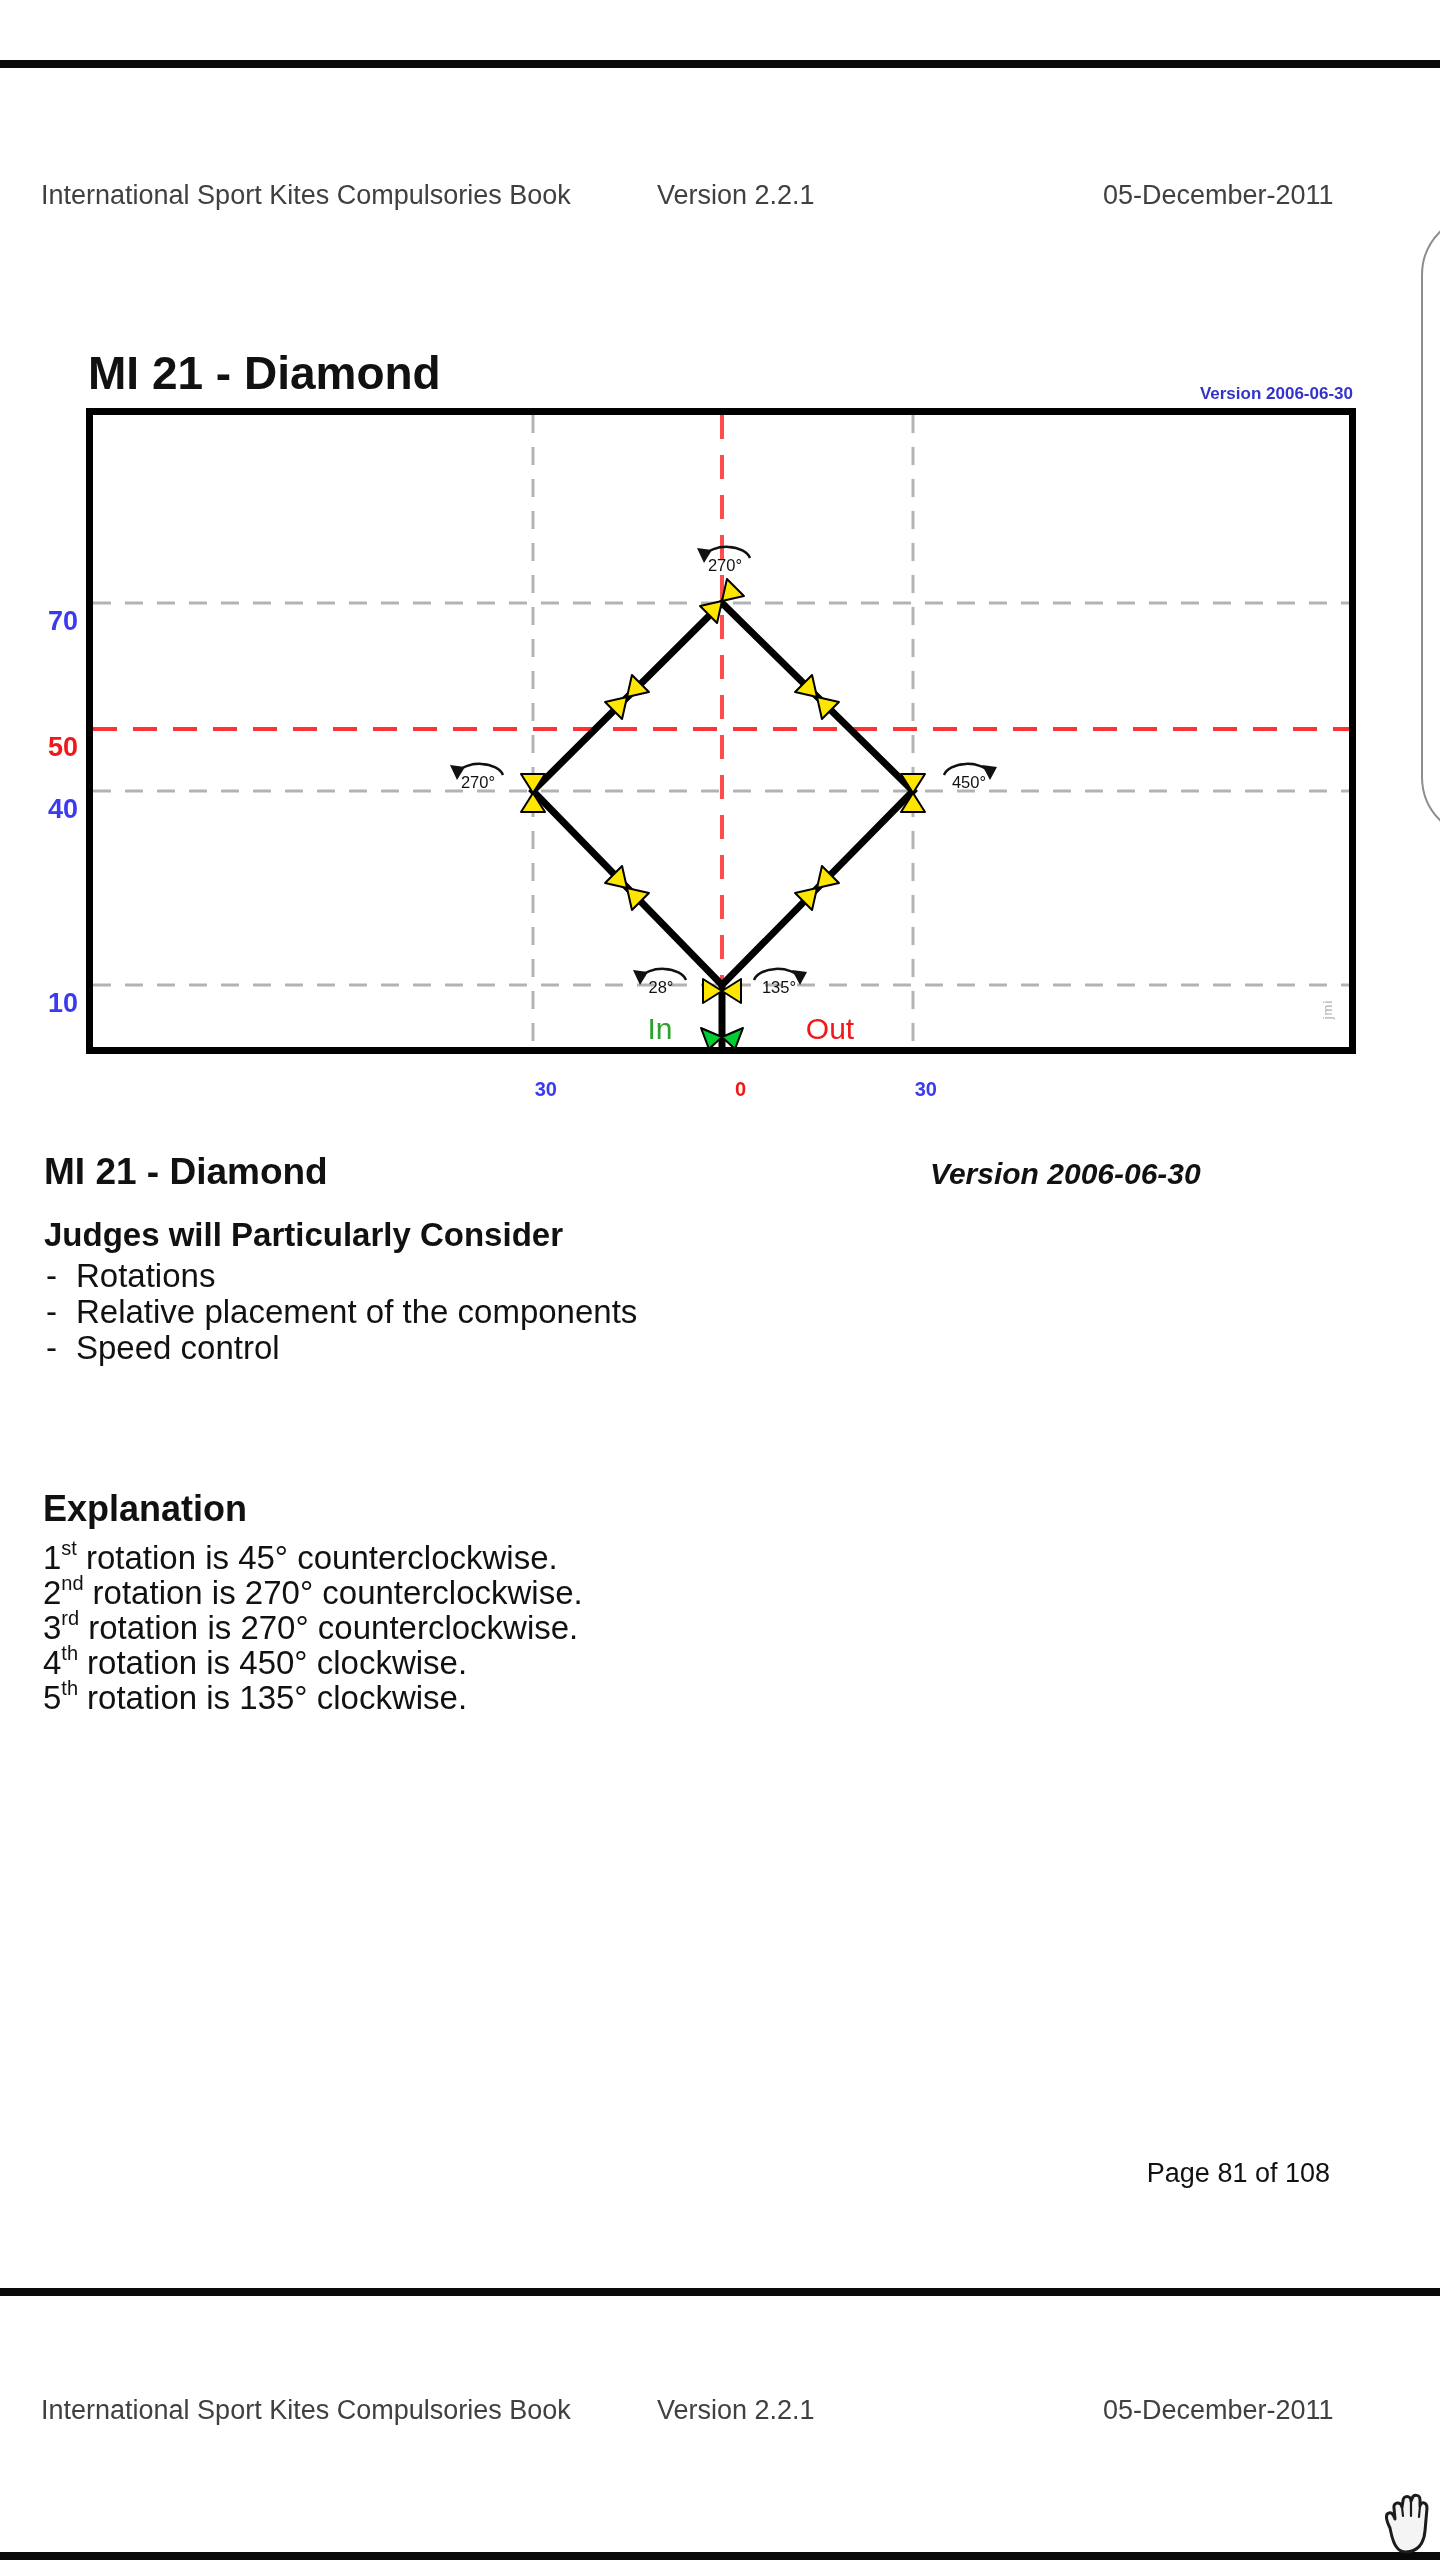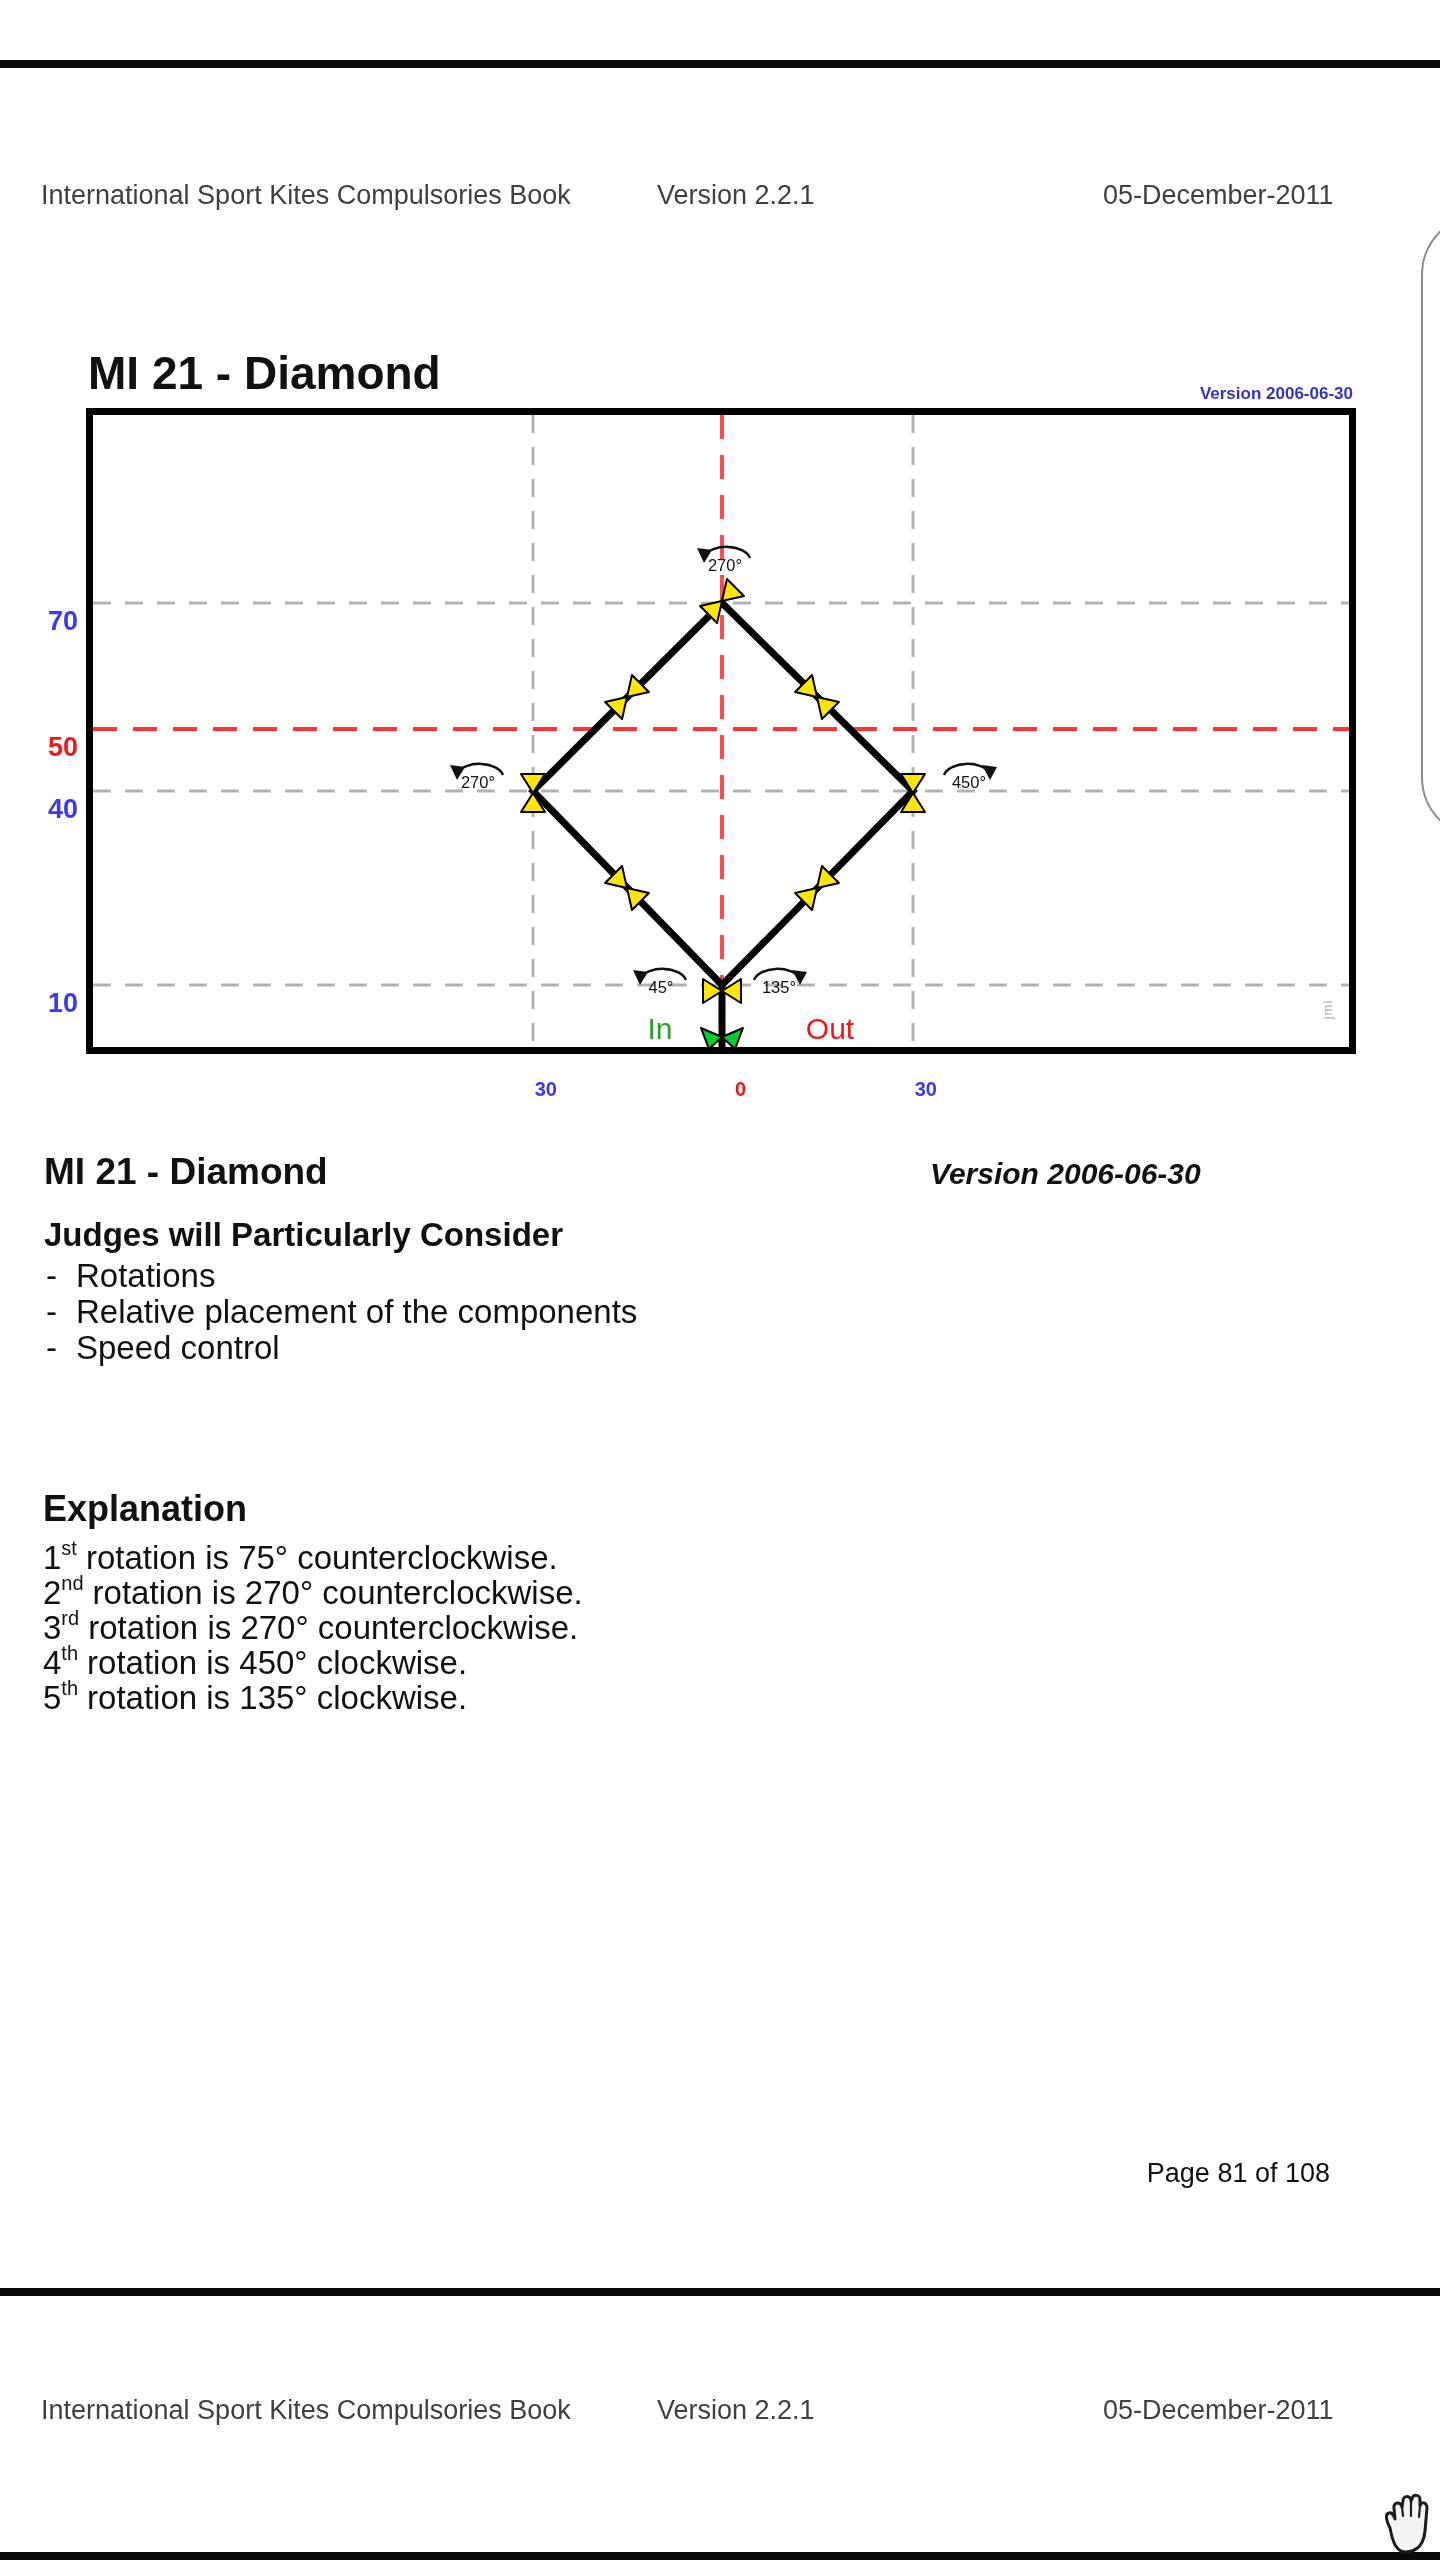--- a/index.html
+++ b/index.html
@@ -137,21 +137,21 @@
     <polygon points="52,23 44,8 59,10" fill="#111"></polygon>
   </svg>
   <span class="rot-label">450°</span>
 </div>
 
 <div class="rot-marker" style="left:630px;top:962px;">
   <svg width="62" height="24" viewBox="0 0 62 24">
     <path d="M56,18 A24,14 0 0 0 10,16" fill="none" stroke="#111" stroke-width="2.5"></path>
     <polygon points="10,23 3,8 18,10" fill="#111"></polygon>
   </svg>
-  <span class="rot-label">45°</span>
+  <span class="rot-label">28°</span>
 </div>
 
 <div class="rot-marker" style="left:748px;top:962px;">
   <svg width="62" height="24" viewBox="0 0 62 24">
     <path d="M6,18 A24,14 0 0 1 52,16" fill="none" stroke="#111" stroke-width="2.5"></path>
     <polygon points="52,23 44,8 59,10" fill="#111"></polygon>
   </svg>
   <span class="rot-label">135°</span>
 </div>
 
@@ -162,21 +162,21 @@
 <div class="judges-heading">Judges will Particularly Consider</div>
 
 <div class="bullets">
   <div class="row"><span class="dash">-</span><span>Rotations</span></div>
   <div class="row"><span class="dash">-</span><span>Relative placement of the components</span></div>
   <div class="row"><span class="dash">-</span><span>Speed control</span></div>
 </div>
 
 <div class="expl-heading">Explanation</div>
 <div class="expl">
-  <div class="row"><span>1</span><sup>st</sup><span class="rest">rotation is 75° counterclockwise.</span></div>
+  <div class="row"><span>1</span><sup>st</sup><span class="rest">rotation is 45° counterclockwise.</span></div>
   <div class="row"><span>2</span><sup>nd</sup><span class="rest">rotation is 270° counterclockwise.</span></div>
   <div class="row"><span>3</span><sup>rd</sup><span class="rest">rotation is 270° counterclockwise.</span></div>
   <div class="row"><span>4</span><sup>th</sup><span class="rest">rotation is 450° clockwise.</span></div>
   <div class="row"><span>5</span><sup>th</sup><span class="rest">rotation is 135° clockwise.</span></div>
 </div>
 
 <div class="page-info">Page 81 of 108</div>
 
 <div class="rule" style="top:2288px;"></div>
 <div class="hdr-text" style="left:41px;top:2395px;">International Sport Kites Compulsories Book</div>

